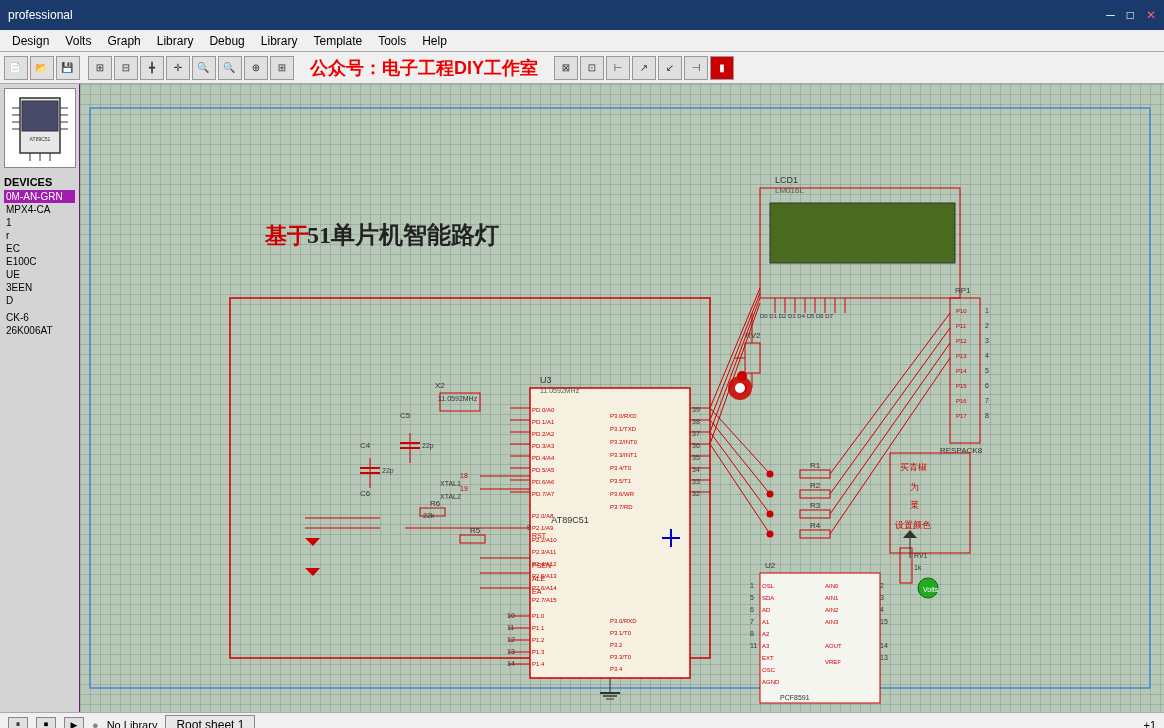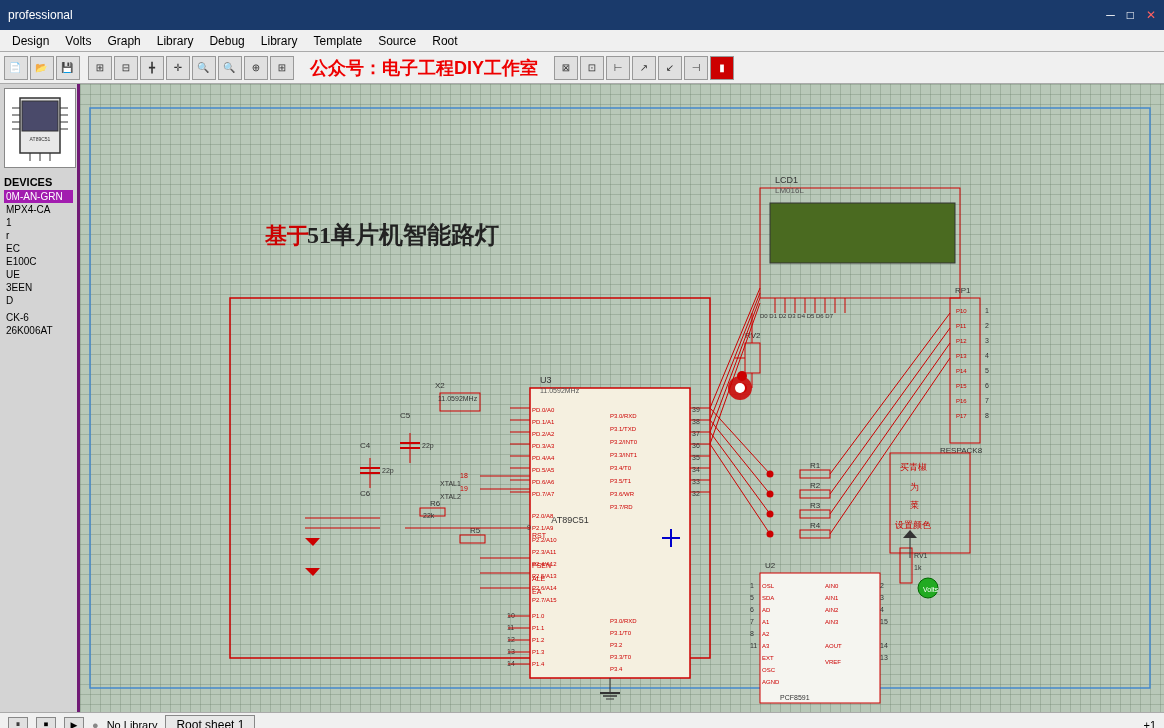--- a/index.html
+++ b/index.html
@@ -69,21 +69,21 @@
     
     #main-layout {
       display: flex;
       height: calc(728px - 22px - 22px - 32px - 24px);
     }
 
     
     #left-panel {
       width: 80px;
       background: #d4d4d4;
-      border-right: 3px solid #701a75;
+      border-right: 1px solid #701a75;
       display: flex;
       flex-direction: column;
     }
     #component-preview {
       width: 72px;
       height: 80px;
       margin: 4px;
       background: #fff;
       border: 1px solid #888;
       display: flex;
@@ -190,22 +190,22 @@
 </div>
 
 <div id="menubar">
   <span class="menu-item">Design</span>
   <span class="menu-item">Volts</span>
   <span class="menu-item">Graph</span>
   <span class="menu-item">Library</span>
   <span class="menu-item">Debug</span>
   <span class="menu-item">Library</span>
   <span class="menu-item">Template</span>
-  <span class="menu-item">Source</span>
-  <span class="menu-item">Root</span>
+  <span class="menu-item">Tools</span>
+  <span class="menu-item">Help</span>
 </div>
 
 <div id="toolbar">
   <div class="toolbar-btn">📄</div>
   <div class="toolbar-btn">📂</div>
   <div class="toolbar-btn">💾</div>
   <div class="toolbar-separator"></div>
   <div class="toolbar-btn">⊞</div>
   <div class="toolbar-btn">⊟</div>
   <div class="toolbar-btn">╋</div>

